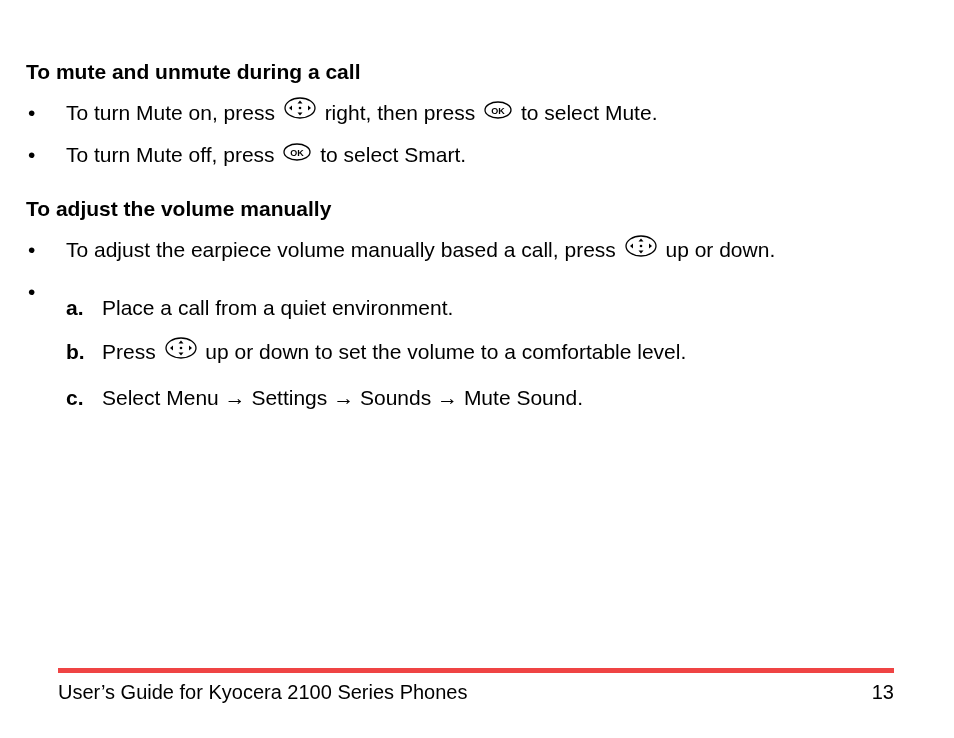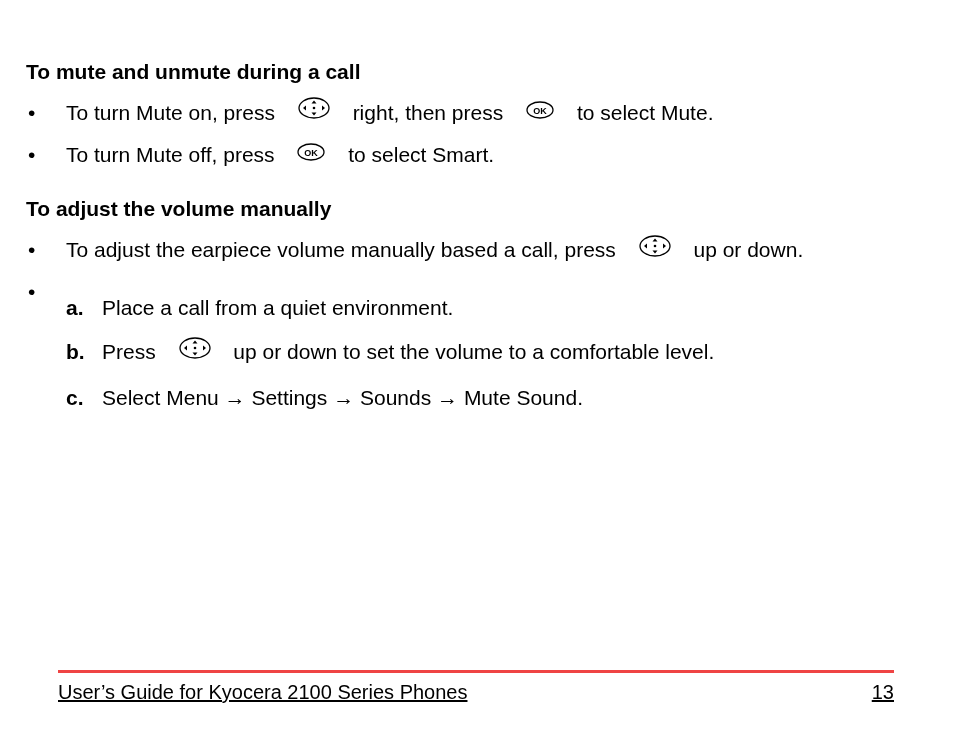--- a/index.html
+++ b/index.html
@@ -56,35 +56,34 @@
   }
   .letter-mark {
     width: 36px;
     flex: 0 0 36px;
     font-weight: bold;
   }
   .letter-body { flex: 1; }
   .icon {
     display: inline-block;
     vertical-align: middle;
-    margin: 0 17px;
+    margin: 0 3px;
     position: relative;
     top: -2px;
   }
   .footer {
     position: absolute;
     left: 58px;
     right: 60px;
     bottom: 34px;
-    border-top: 3px solid #ef4444;
+    border-top: 5px solid #ef4444;
     padding-top: 8px;
     display: flex;
     justify-content: space-between;
     font-size: 20px;
-    text-decoration: underline;
   }
   b { font-weight: normal; }
   .tight { margin-bottom: 2px; }
 </style>
 </head>
 <body>
 
 <div class="page">
 
   <div class="heading first">To mute and unmute during a call</div>

